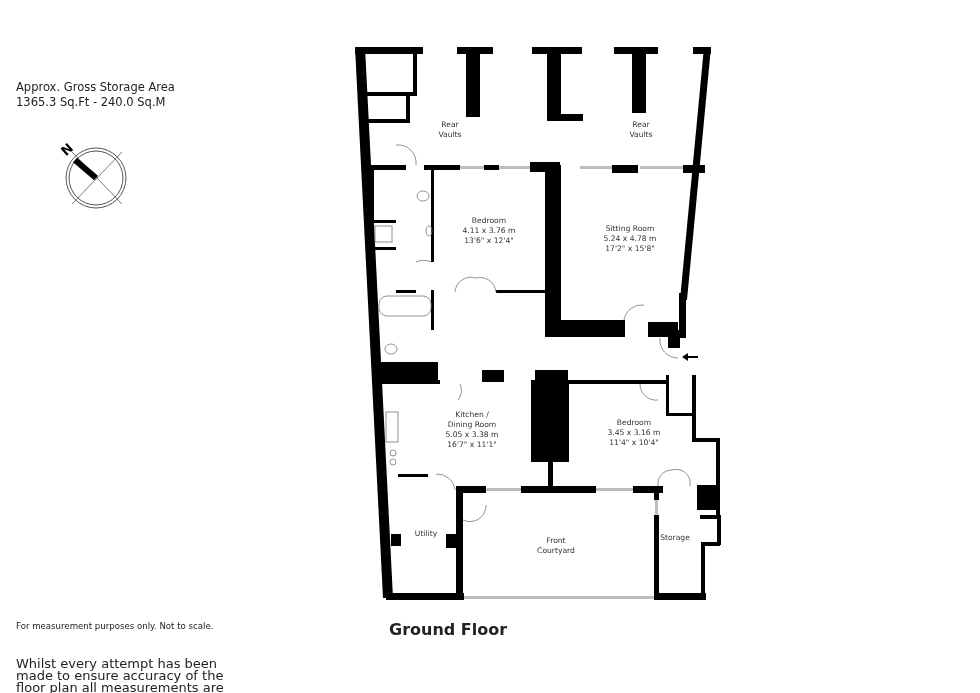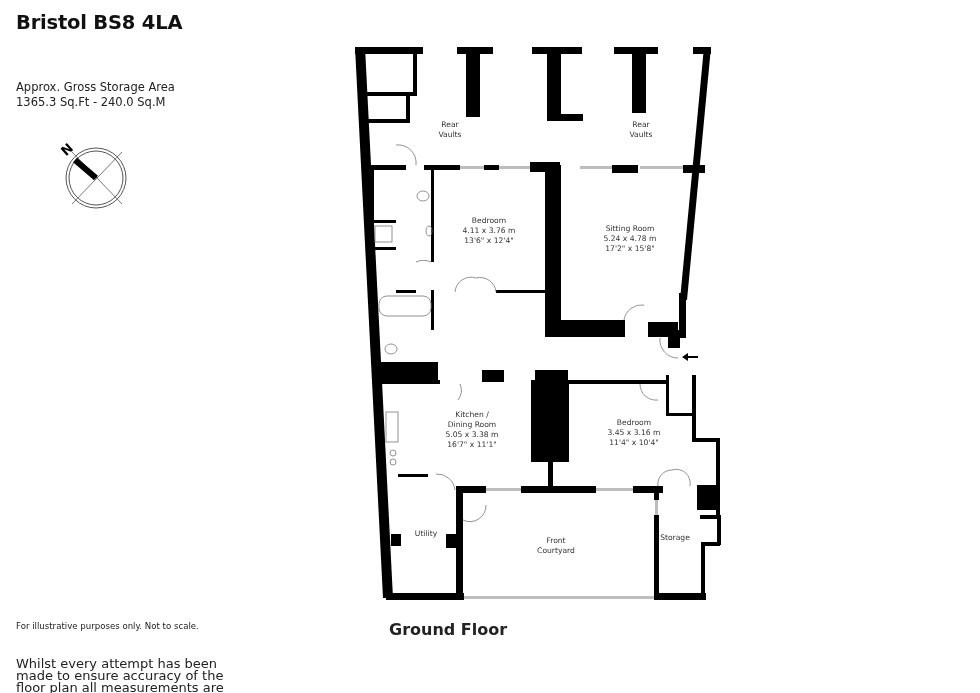--- a/index.html
+++ b/index.html
@@ -9,21 +9,20 @@
   .disclaimer1{position:absolute;left:16px;top:621px;font-size:8.6px;color:#222;}
   .disclaimer2{position:absolute;left:16px;top:658px;width:220px;font-size:13px;line-height:12px;color:#222;}
   .floor-label{position:absolute;left:389px;top:620px;font-size:16px;color:#222;font-weight:bold;}
   svg.plan{position:absolute;left:0;top:0;}
   .room-label{font-family:"DejaVu Sans",sans-serif;font-size:7.6px;fill:#333;text-anchor:middle;}
 </style>
 </head>
 <body>
 
 <div class="title">
-  <div>Bristol BS8 4LA</div>
 </div>
 
 <div class="area">
   <div>Approx. Gross Storage Area</div>
   <div>1365.3 Sq.Ft - 240.0 Sq.M</div>
 </div>
 
 <svg class="plan" width="980" height="693" viewBox="0 0 980 693">
 
   <g>
@@ -178,15 +177,15 @@
 
     <text class="room-label" x="426" y="536">Utility</text>
 
     <text class="room-label" x="556" y="543">Front</text>
     <text class="room-label" x="556" y="553">Courtyard</text>
 
     <text class="room-label" x="675" y="540">Storage</text>
   </g>
 </svg>
 
-<div class="disclaimer1">For illustrative purposes only. Not to scale.</div>
+<div class="disclaimer1">For measurement purposes only. Not to scale.</div>
 <div class="disclaimer2">Whilst every attempt has been made to ensure accuracy of the floor plan all measurements are approximate and no responsibility is taken for any error, omission or measurement.</div>
 <div class="floor-label">Ground Floor</div>
 
 </body></html>

